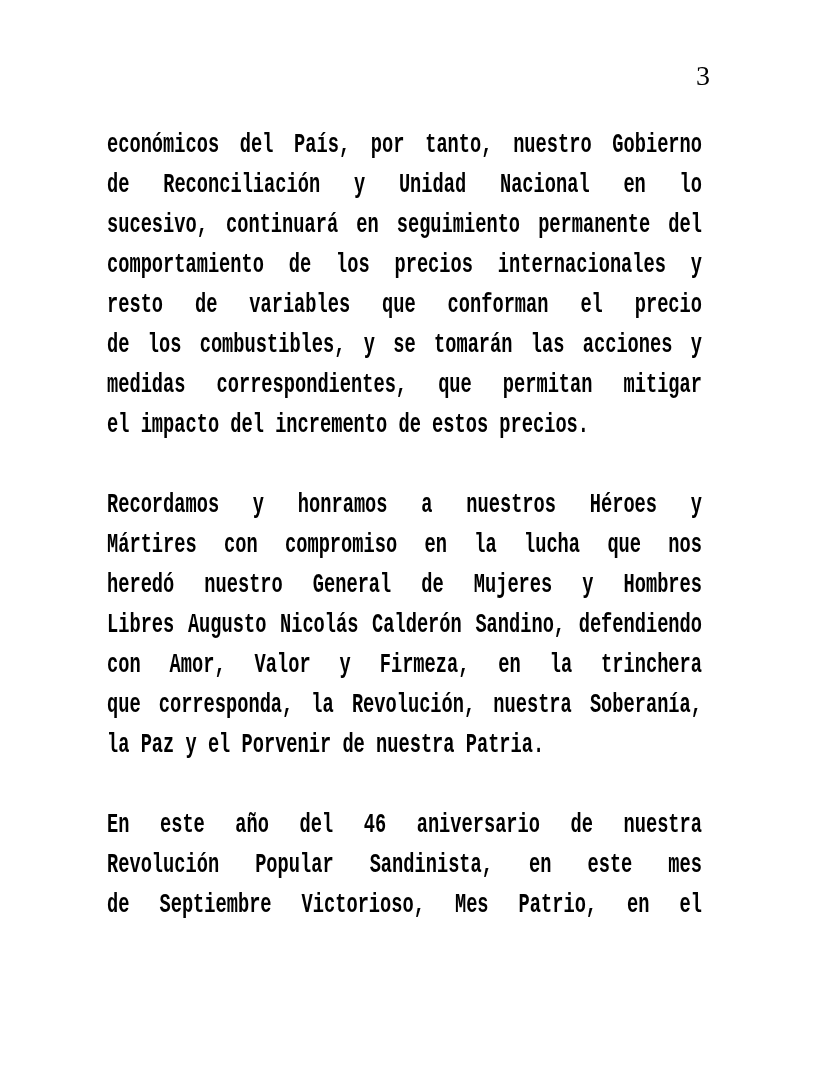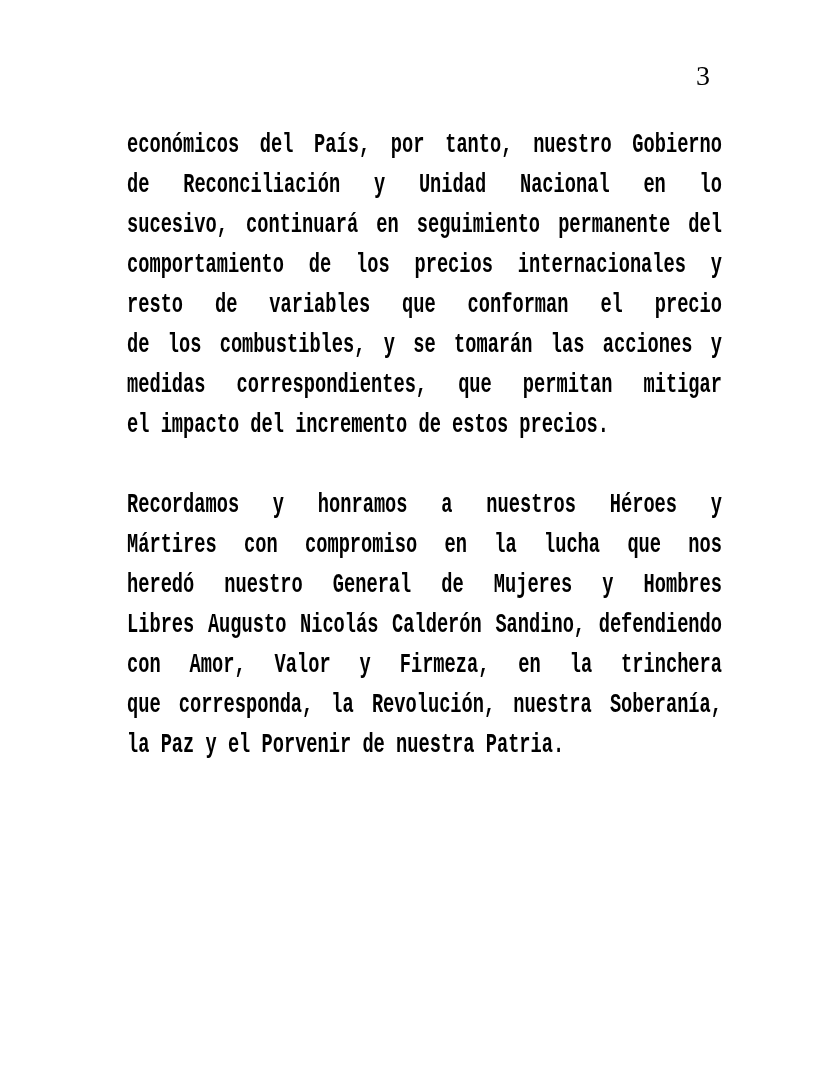--- a/index.html
+++ b/index.html
@@ -25,21 +25,21 @@
     width: 595px;
     text-align: right;
     font-family: "Liberation Serif", serif;
     font-size: 28px;
     font-weight: 400;
     line-height: 28px;
     color: #000000;
   }
   .text-block {
     position: absolute;
-    left: 127px;
+    left: 107px;
     top: 125px;
     width: 595px;
   }
   .paragraph {
     margin: 0 0 40px 0;
   }
   
   .line {
     width: 860px;
     height: 40px;
@@ -77,14 +77,19 @@
       </div>
       <div class="paragraph">
         <div class="line">Recordamos y honramos a nuestros Héroes y</div>
         <div class="line">Mártires con compromiso en la lucha que nos</div>
         <div class="line">heredó nuestro General de Mujeres y Hombres</div>
         <div class="line">Libres Augusto Nicolás Calderón Sandino, defendiendo</div>
         <div class="line">con Amor, Valor y Firmeza, en la trinchera</div>
         <div class="line">que corresponda, la Revolución, nuestra Soberanía,</div>
         <div class="line line-end">la Paz y el Porvenir de nuestra Patria.</div>
       </div>
+      <div class="paragraph">
+        <div class="line">En este año del 46 aniversario de nuestra</div>
+        <div class="line">Revolución Popular Sandinista, en este mes</div>
+        <div class="line">de Septiembre Victorioso, Mes Patrio, en el</div>
+      </div>
     </div>
 </div>
 
 </body></html>

